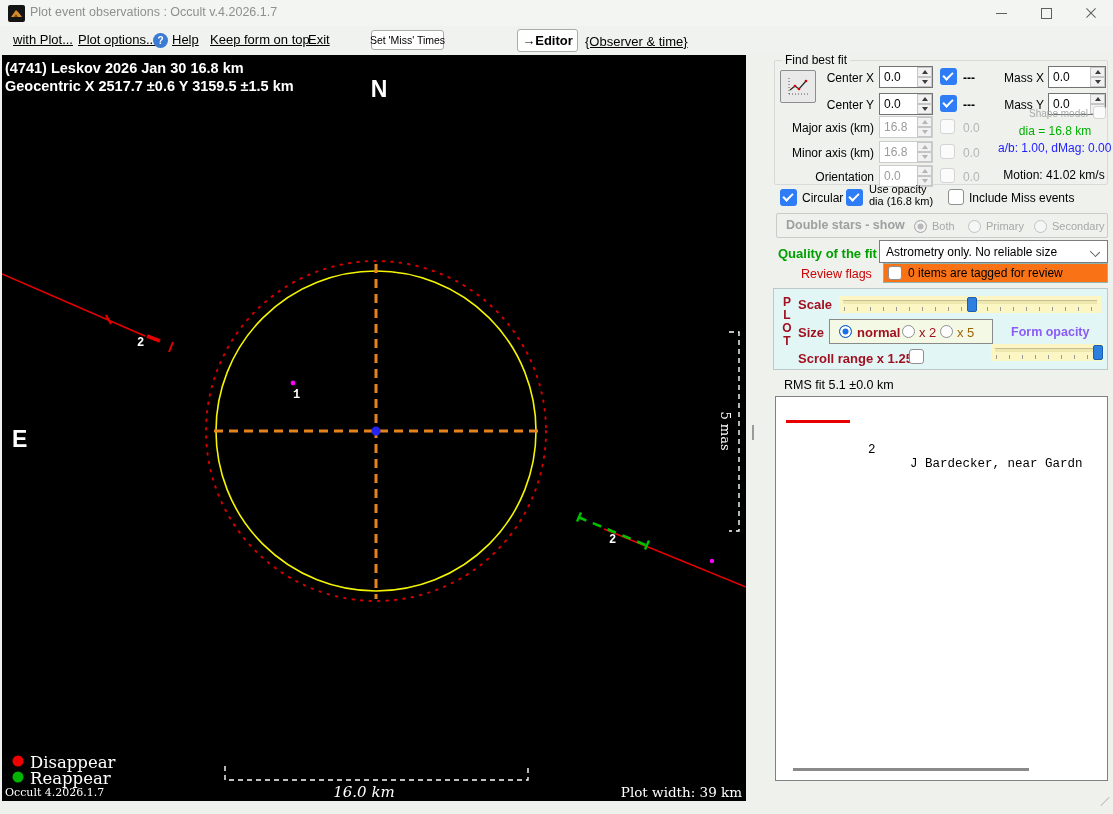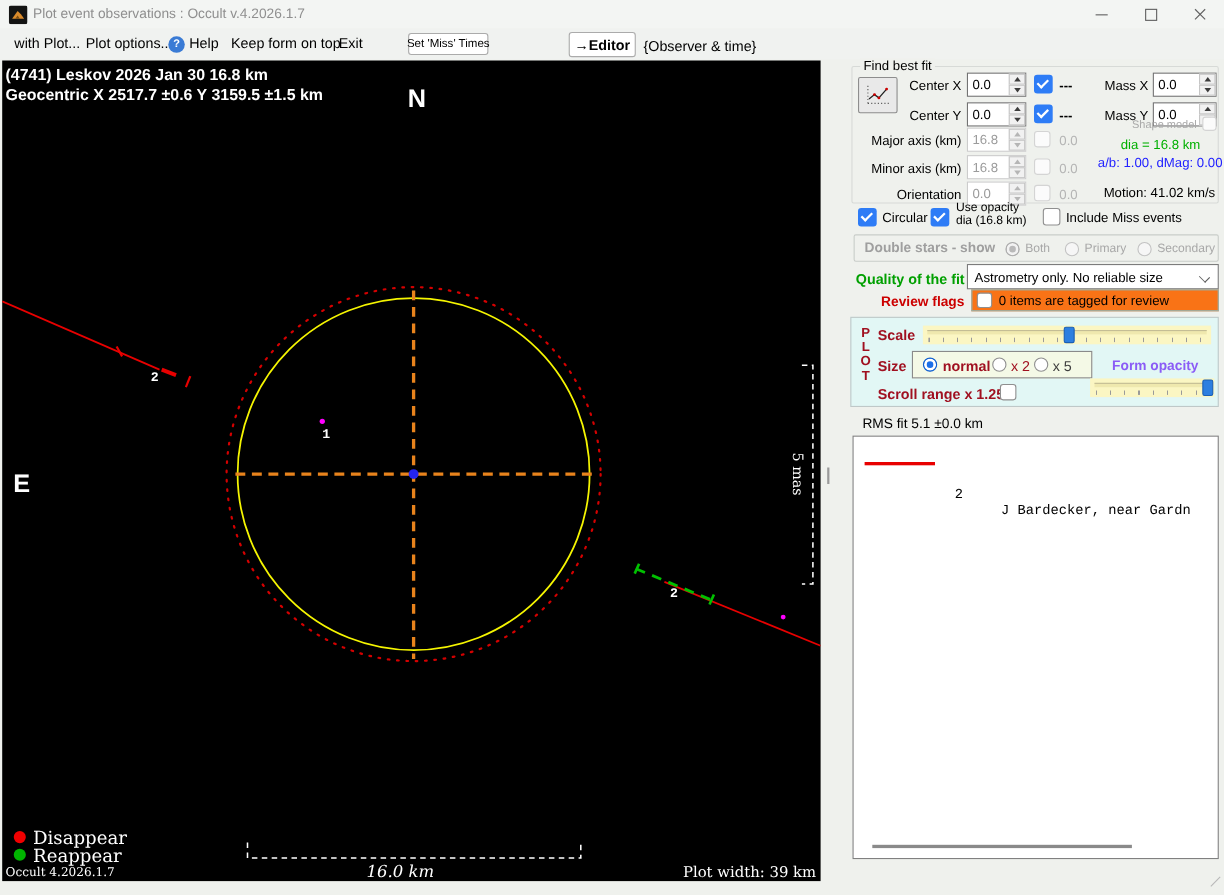--- a/index.html
+++ b/index.html
@@ -12,21 +12,21 @@
   .title-text{left:30px;top:5px;font-size:12.5px;color:#8f8f8f;}
   .wc{width:32px;height:22px;top:2px;display:flex;align-items:center;justify-content:center;}
   .wc-min i{display:block;width:11px;height:0;border-top:1px solid #5f5f5f;}
   .wc-max i{display:block;width:9px;height:9px;border:1px solid #5f5f5f;}
   .wc-close{position:relative;}
   .wc-close i,.wc-close b{position:absolute;left:50%;top:50%;width:13px;height:0;border-top:1px solid #5f5f5f;}
   .wc-close i{transform:translate(-50%,-50%) rotate(45deg);}
   .wc-close b{transform:translate(-50%,-50%) rotate(-45deg);}
   
   .menubar{left:0;top:26px;width:1113px;height:28px;background:#f0f2f0;}
-  .mitem{position:absolute;top:6px;font-size:13px;white-space:nowrap;}
+  .mitem{position:absolute;top:6px;font-size:13px;white-space:nowrap;text-decoration:underline;}
   .help-badge{position:absolute;width:15px;height:15px;border-radius:50%;background:#3a7bd5;
       color:#fff;font:bold 10px "Liberation Sans",sans-serif;display:flex;align-items:center;justify-content:center;}
   .btn{position:absolute;background:#fff;border:1px solid #ababab;border-radius:3px;
       display:flex;align-items:center;justify-content:center;white-space:nowrap;box-sizing:border-box;}
   
   .plot{left:2px;top:55px;width:744px;height:746px;background:#000;}
   .svg-h{font:bold 14.5px "Liberation Sans",sans-serif;fill:#fff;}
   .svg-NE{font:bold 23px "Liberation Sans",sans-serif;fill:#fff;}
   .svg-num{font:bold 12px "Liberation Mono",monospace;fill:#fff;}
   .svg-serif{font:16.5px "DejaVu Serif",serif;fill:#fff;}
@@ -303,21 +303,21 @@
   <div class="radio dis" style="left:257px;top:6px"></div>
   <div class="lbl" style="left:275px;top:6px;font-size:11px;color:#a8a8a8">Secondary</div>
 </div>
 
 <div class="lbl" style="left:778px;top:246px;font-weight:bold;color:#00a000;font-size:13px">Quality of the fit</div>
 <div class="select" style="left:879px;top:240px;width:229px;height:23px">
   <span>Astrometry only. No reliable size</span>
   <i class="chev"></i>
 </div>
 
-<div class="lbl" style="left:801px;top:267px;font-weight:bold;color:#cc0000;font-size:12.5px">Review flags</div>
+<div class="lbl" style="left:801px;top:267px;font-weight:normal;color:#cc0000;font-size:12.5px">Review flags</div>
 <div class="abs" style="left:883px;top:263px;width:225px;height:20px;background:#f97316;border:1px solid #8fb4b4;box-sizing:border-box">
   <div class="cb unchecked" style="left:4px;top:2px;width:14px;height:14px"></div>
   <div class="lbl" style="left:24px;top:2px">0 items are tagged for review</div>
 </div>
 
 <div class="abs" style="left:773px;top:288px;width:335px;height:82px;background:#e2f7f5;border:1px solid #bfc8c8;box-sizing:border-box">
   <div class="lbl darkred" style="left:8px;top:7px;font-size:12px;line-height:13px;width:10px;text-align:center">
     <span>P</span><br>
     <span>L</span><br>
     <span>O</span><br>
@@ -329,21 +329,21 @@
     <div class="ticks"></div>
     <div class="thumb" style="left:128px"></div>
   </div>
   <div class="lbl darkred" style="left:24px;top:36px;font-size:13px">Size</div>
   <div class="abs" style="left:55px;top:30px;width:164px;height:25px;background:#f4f9e6;border:1px solid #8a8a8a;box-sizing:border-box">
     <div class="radio sel" style="left:9px;top:5px"></div>
     <div class="lbl darkred" style="left:27px;top:5px;font-size:13px">normal</div>
     <div class="radio" style="left:72px;top:5px"></div>
     <div class="lbl" style="left:89px;top:5px;font-size:13px;color:#a01020">x 2</div>
     <div class="radio" style="left:110px;top:5px"></div>
-    <div class="lbl" style="left:127px;top:5px;font-size:13px;color:#404040">x 5</div>
+    <div class="lbl" style="left:127px;top:5px;font-size:13px;color:#a16207">x 5</div>
   </div>
   <div class="lbl" style="left:237px;top:36px;font-weight:bold;color:#8b5cf6;font-size:12.5px">Form opacity</div>
   <div class="lbl darkred" style="left:24px;top:62px;font-size:13px">Scroll range x 1.25</div>
   <div class="cb unchecked" style="left:135px;top:60px;width:15px;height:15px"></div>
   <div class="track" style="left:217px;top:55px;width:113px;height:17px">
     <div class="groove"></div>
     <div class="ticks"></div>
     <div class="thumb" style="left:102px"></div>
   </div>
 </div>

